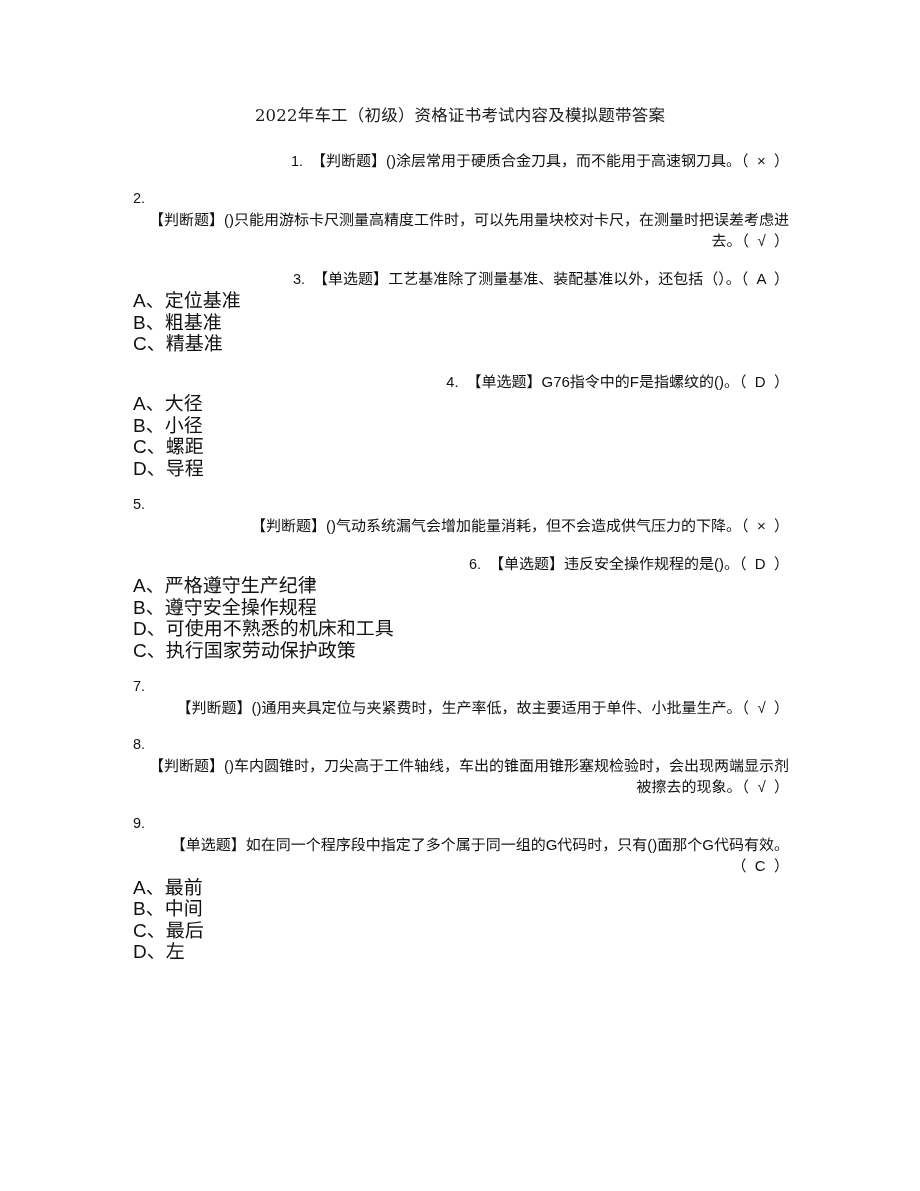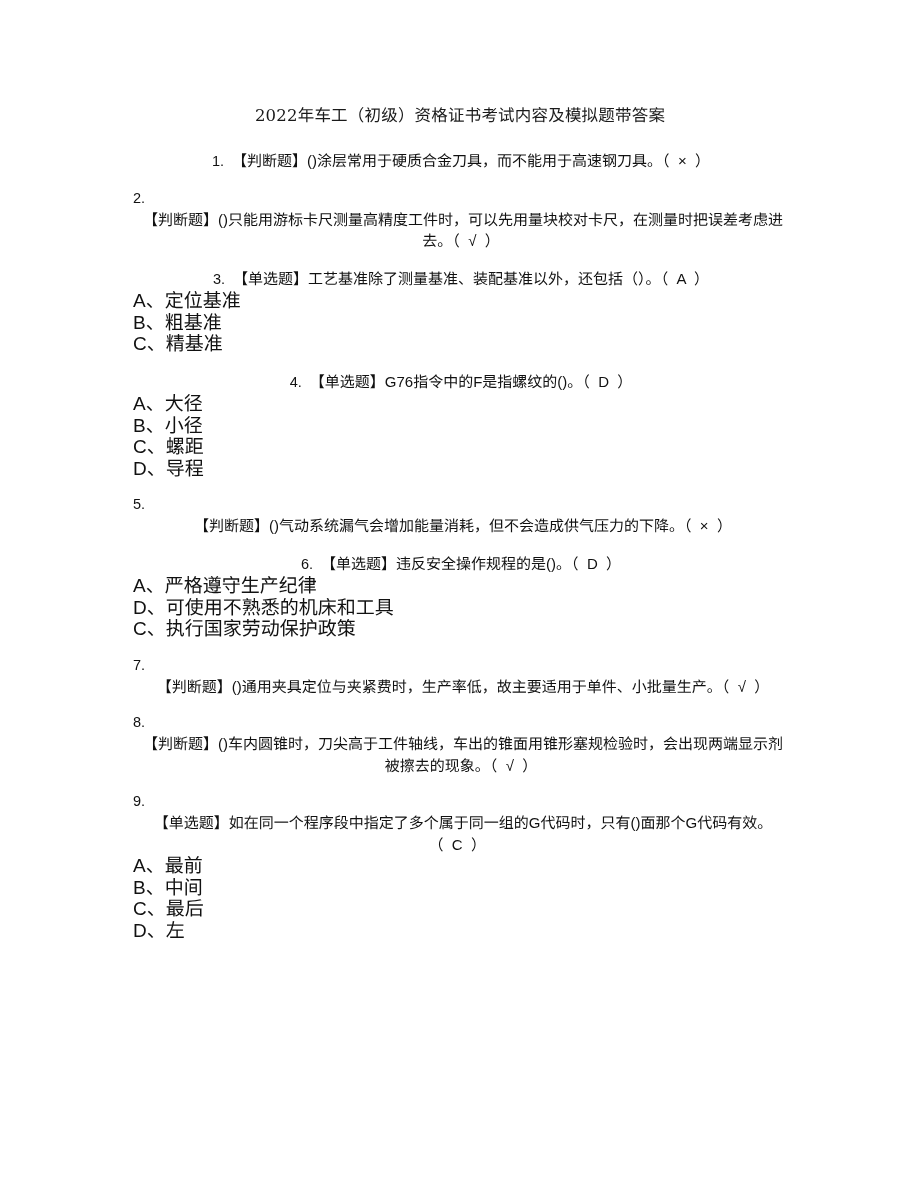--- a/index.html
+++ b/index.html
@@ -52,21 +52,21 @@
     margin: 0 0 16px 0;
     padding: 0;
   }
 
   
   .q-text {
     font-size: 15px;
     line-height: 21.5px;
     color: #111111;
     margin: 0;
-    text-align: center;
+    text-align: right;
     word-break: break-all;
   }
 
   
   .q-text .q-num-inline {
     display: inline;
     font-size: 14.5px;
     padding-right: 8px;
   }
 
@@ -136,20 +136,21 @@
         </ul>
       </div>
       <div class="q-block">
         <span class="q-num-solo">5.</span>
         <p class="q-text indented"><span class="q-lead">【判断题】</span><span>()气动系统漏气会增加能量消耗，但不会造成供气压力的下降。</span><span class="answer-mark">（  ×  ）</span></p>
       </div>
       <div class="q-block">
         <p class="q-text"><span class="q-num-inline">6.</span><span class="q-lead">【单选题】</span><span>违反安全操作规程的是()。</span><span class="answer-mark">（  D  ）</span></p>
         <ul class="options">
           <li class="option">A、严格遵守生产纪律</li>
+          <li class="option">B、遵守安全操作规程</li>
           <li class="option">D、可使用不熟悉的机床和工具</li>
           <li class="option">C、执行国家劳动保护政策</li>
         </ul>
       </div>
       <div class="q-block">
         <span class="q-num-solo">7.</span>
         <p class="q-text indented"><span class="q-lead">【判断题】</span><span>()通用夹具定位与夹紧费时，生产率低，故主要适用于单件、小批量生产。</span><span class="answer-mark">（  √  ）</span></p>
       </div>
       <div class="q-block">
         <span class="q-num-solo">8.</span>

